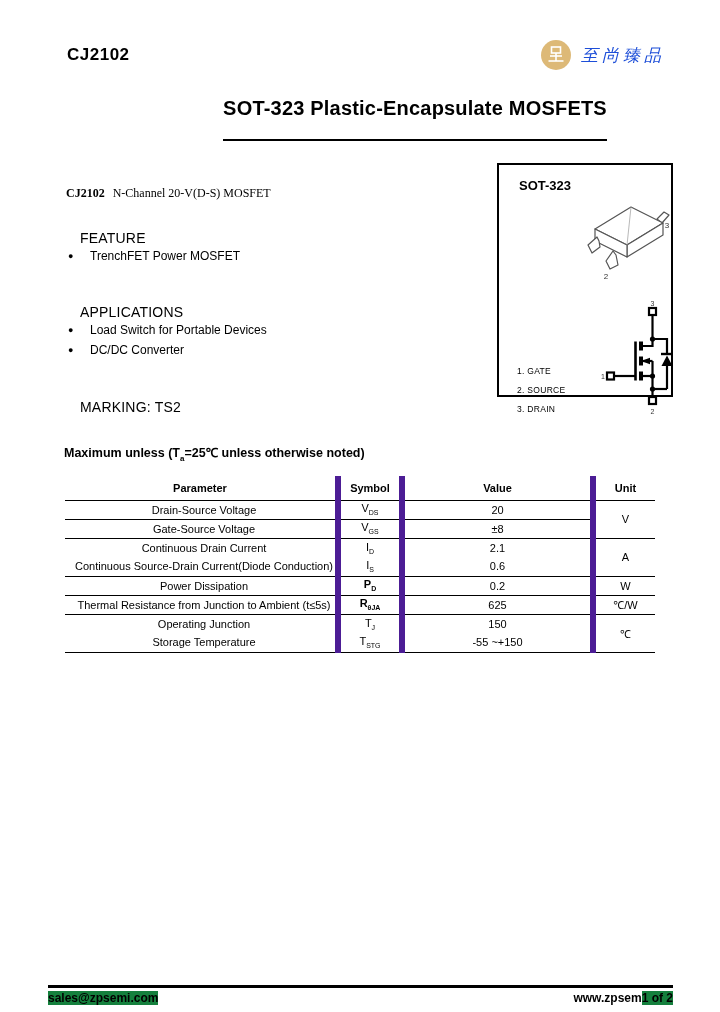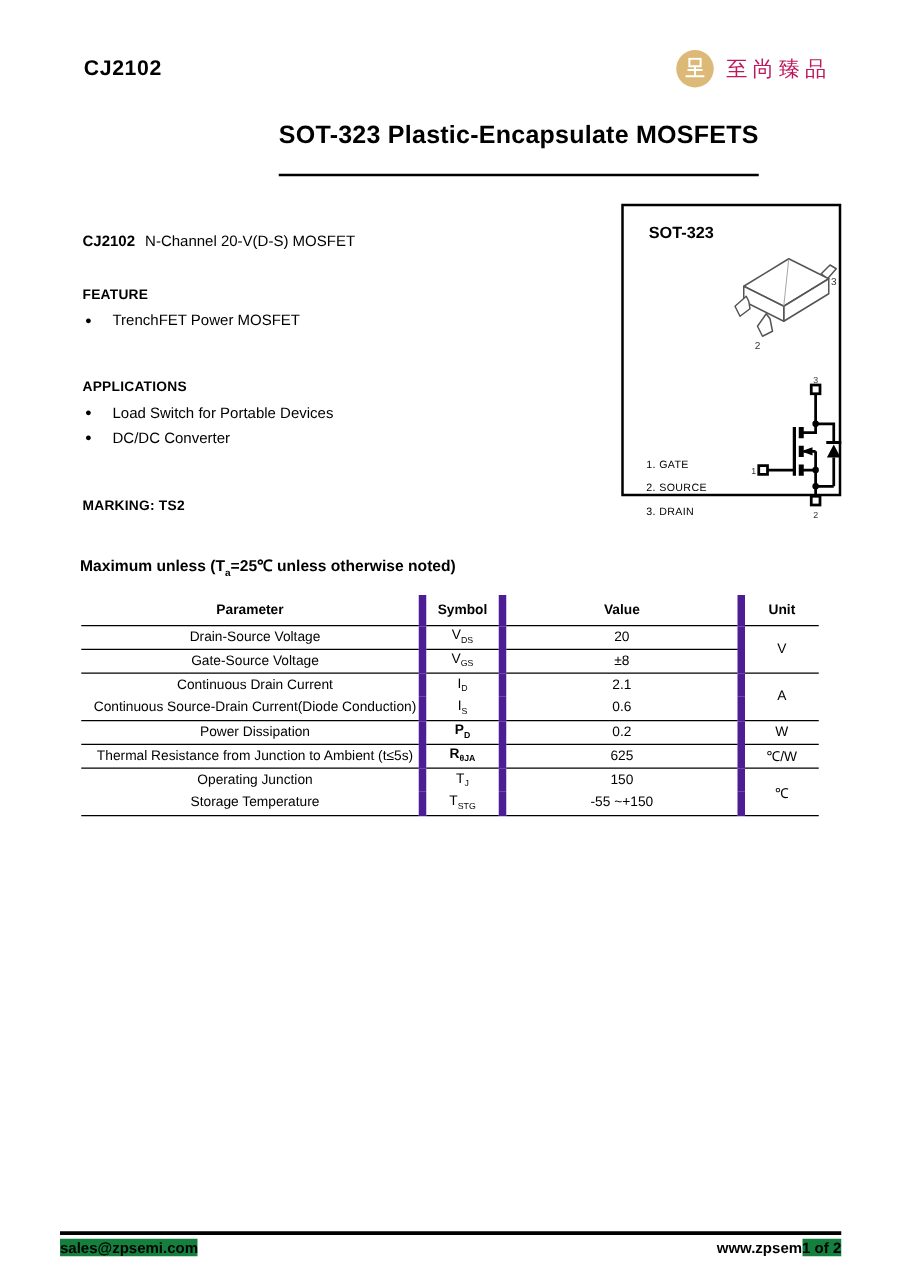--- a/index.html
+++ b/index.html
@@ -36,24 +36,24 @@
     text-align: center;
   }
   .doc-title {
     display: inline-block;
     font-size: 20px; font-weight: bold;
     border-bottom: 2px solid #000; padding-bottom: 19px;
     letter-spacing: 0.2px;
   }
 
   
-  .subtitle { position: absolute; left: 66px; top: 186px; font-size: 12px; }
+  .subtitle { position: absolute; left: 66px; top: 186px; font-size: 12px; font-family: Liberation Serif, serif; }
   .subtitle b { font-weight: bold; margin-right: 8px; }
   .section-heading {
-    position: absolute; left: 66px; font-size: 11px; font-weight: bold;
+    position: absolute; left: 80px; font-size: 14px; font-weight: normal;
     letter-spacing: 0.2px;
   }
   .bullet-item {
     position: absolute; left: 68px; font-size: 12px;
     display: flex; align-items: center;
   }
   .bullet-dot { font-size: 9px; width: 22px; display: inline-block; }
 
   
   .package-box {
@@ -124,21 +124,21 @@
 
   <div class="logo">
     <div class="logo-circle" style="background:#DDB977;">
       <svg width="18" height="18" viewBox="0 0 18 18">
         <rect x="4.5" y="1" width="9" height="6" fill="none" stroke="#ffffff" stroke-width="1.6"></rect>
         <line x1="9" y1="7" x2="9" y2="15" stroke="#ffffff" stroke-width="1.6"></line>
         <line x1="3" y1="10" x2="15" y2="10" stroke="#ffffff" stroke-width="1.6"></line>
         <line x1="1.5" y1="15" x2="16.5" y2="15" stroke="#ffffff" stroke-width="1.6"></line>
       </svg>
     </div>
-    <div class="logo-text" style="color:#be185d;">至尚臻品</div>
+    <div class="logo-text" style="color:#1d4ed8;font-style:italic;">至尚臻品</div>
   </div>
 
   <div class="doc-title-wrap">
     <span class="doc-title">SOT-323 Plastic-Encapsulate MOSFETS</span>
   </div>
 
   <div class="subtitle">
     <b>CJ2102</b><span>N-Channel 20-V(D-S) MOSFET</span>
   </div>
 

